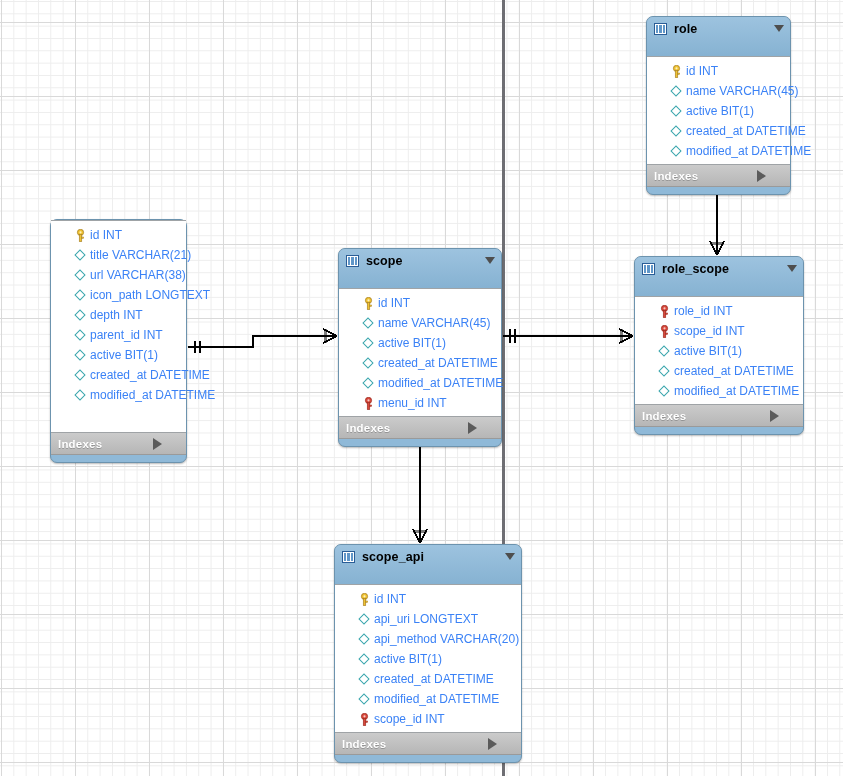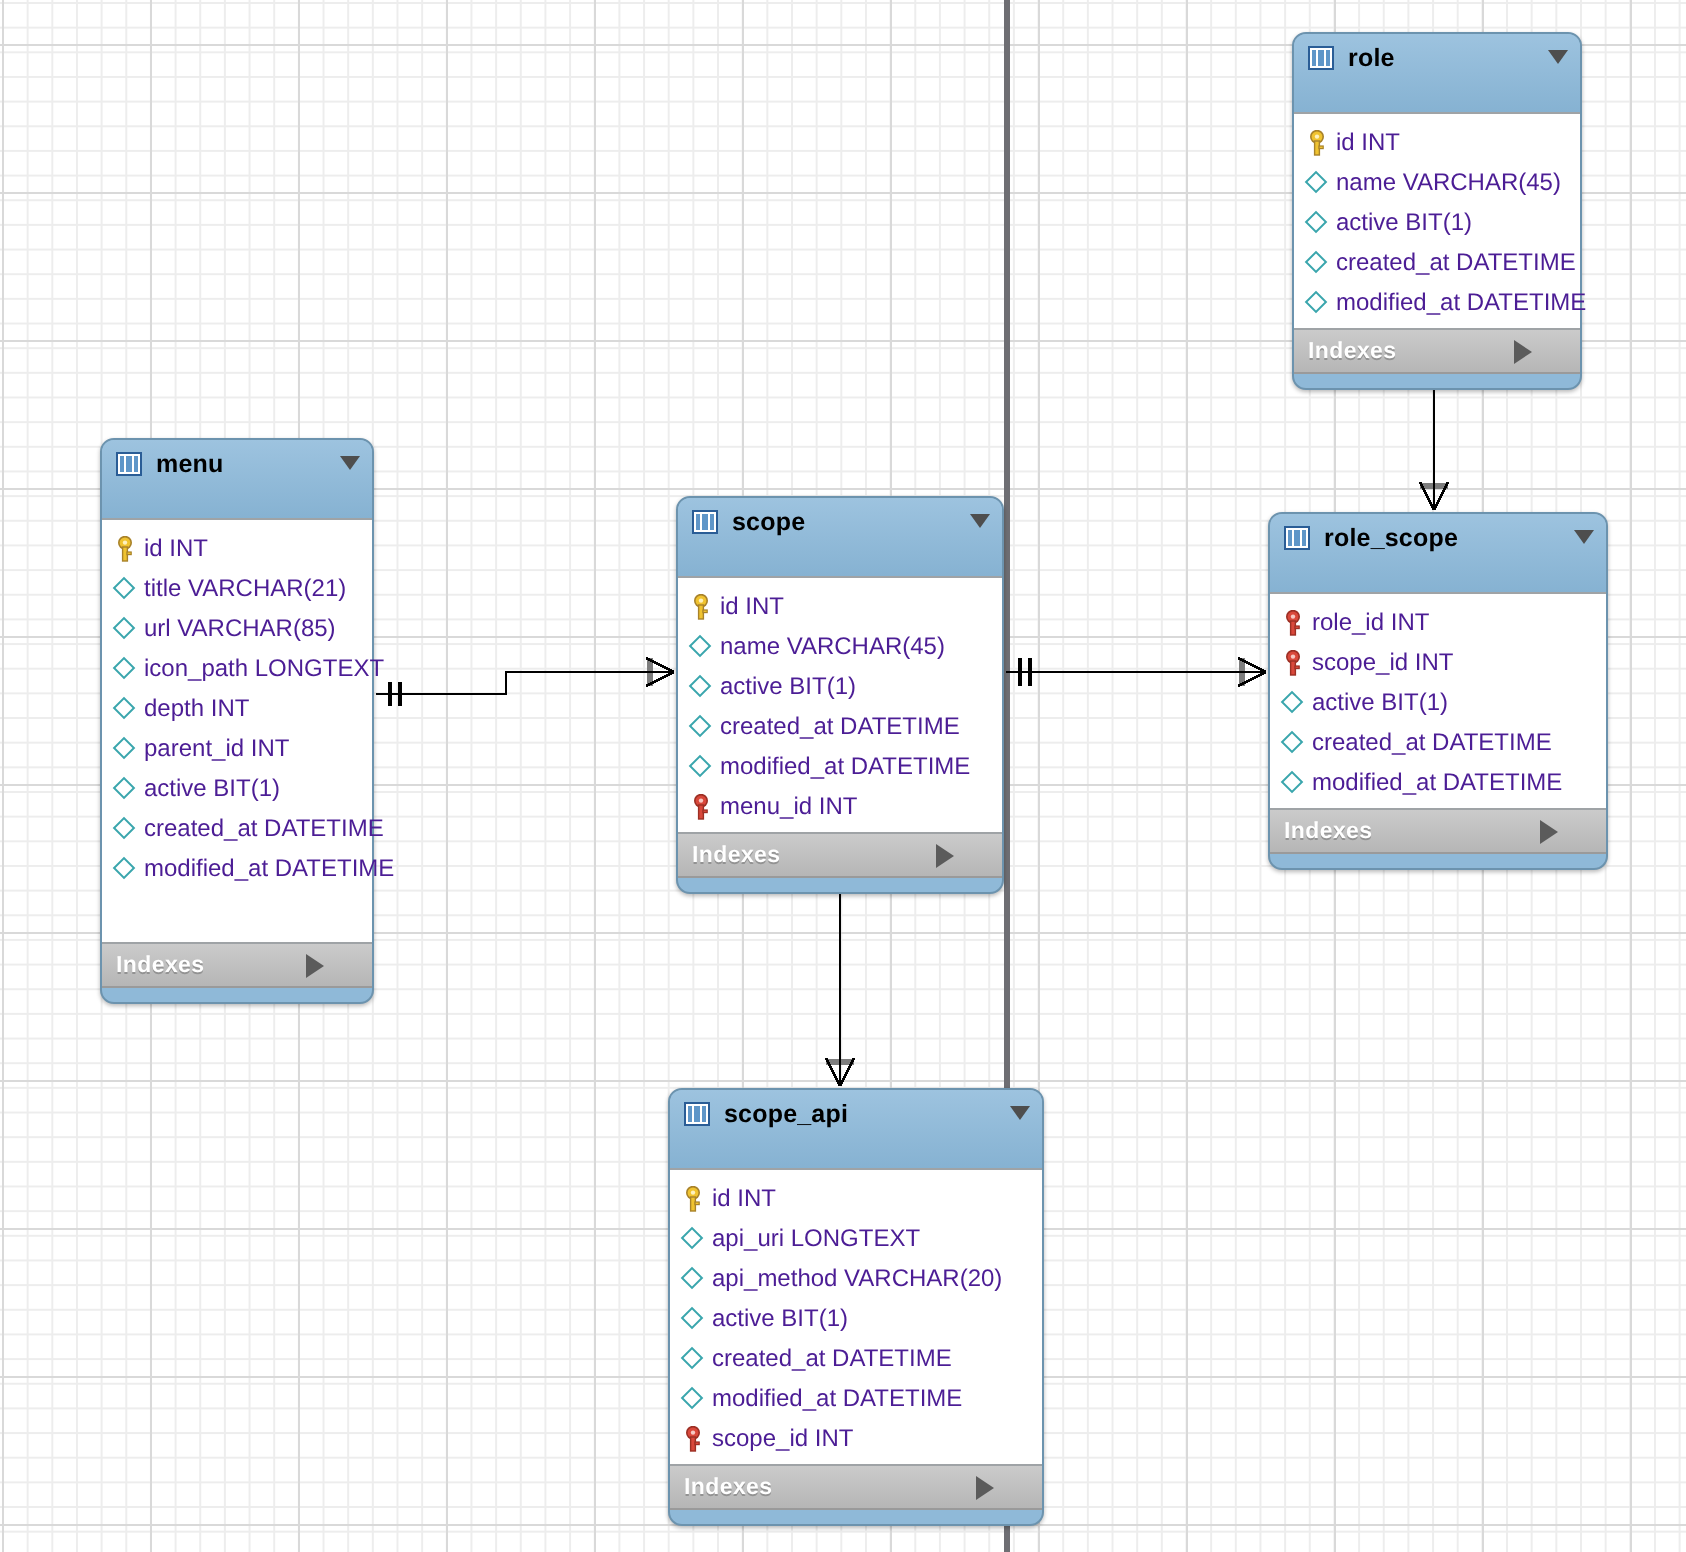--- a/index.html
+++ b/index.html
@@ -109,23 +109,23 @@
   .tbl-body {
     background: #ffffff;
     border-top: 1px solid #9fa3a6;
     border-bottom: 1px solid #9fa3a6;
     padding: 4px 0 3px 0;
   }
   .col {
     display: flex;
     align-items: center;
     height: 20px;
-    padding-left: 4px;
+    padding-left: 22px;
     font-size: 12px;
-    color: #4c1d95;
+    color: #3b82f6;
     white-space: nowrap;
   }
   .col-ico {
     width: 14px;
     flex: none;
     display: flex;
     justify-content: center;
     align-items: center;
     margin-right: 3px;
   }
@@ -208,29 +208,20 @@
         <path d="M413,432 L427,432" stroke-width="2"></path>
         <path d="M413,531 L427,531" stroke="#7d7d7d" stroke-width="3"></path>
         <path d="M420,543 L413,529 M420,543 L427,529 M420,543 L420,529"></path>
       </g>
 
     </g>
   </svg>
 
   <div id="tables-host">
       <div class="tbl" style="left: 50px; top: 219px; width: 137px;">
-        <div class="tbl-header">
-          <span class="tbl-icon">
-            <i></i>
-            <i></i>
-            <i></i>
-          </span>
-          <span class="tbl-title">menu</span>
-          <span class="caret"></span>
-        </div>
         <div class="tbl-body">
           <div class="col">
             <span class="col-ico">
               <svg class="keyico" width="11" height="13" viewBox="0 0 11 13">
                 <circle cx="5.5" cy="3.4" r="3.1" fill="#f0c330" stroke="#a8822a" stroke-width="0.8"></circle>
                 <circle cx="5.5" cy="3.3" r="1.1" fill="#fdf1c0"></circle>
                 <rect x="4.3" y="5.5" width="2.4" height="7" fill="#f0c330" stroke="#a8822a" stroke-width="0.7"></rect>
                 <rect x="6.5" y="8.0" width="2.1" height="1.3" fill="#f0c330" stroke="#a8822a" stroke-width="0.6"></rect>
               </svg>
             </span>
@@ -239,21 +230,21 @@
           <div class="col">
             <span class="col-ico">
               <span class="diamond"></span>
             </span>
             <span>title VARCHAR(21)</span>
           </div>
           <div class="col">
             <span class="col-ico">
               <span class="diamond"></span>
             </span>
-            <span>url VARCHAR(85)</span>
+            <span>url VARCHAR(38)</span>
           </div>
           <div class="col">
             <span class="col-ico">
               <span class="diamond"></span>
             </span>
             <span>icon_path LONGTEXT</span>
           </div>
           <div class="col">
             <span class="col-ico">
               <span class="diamond"></span>

